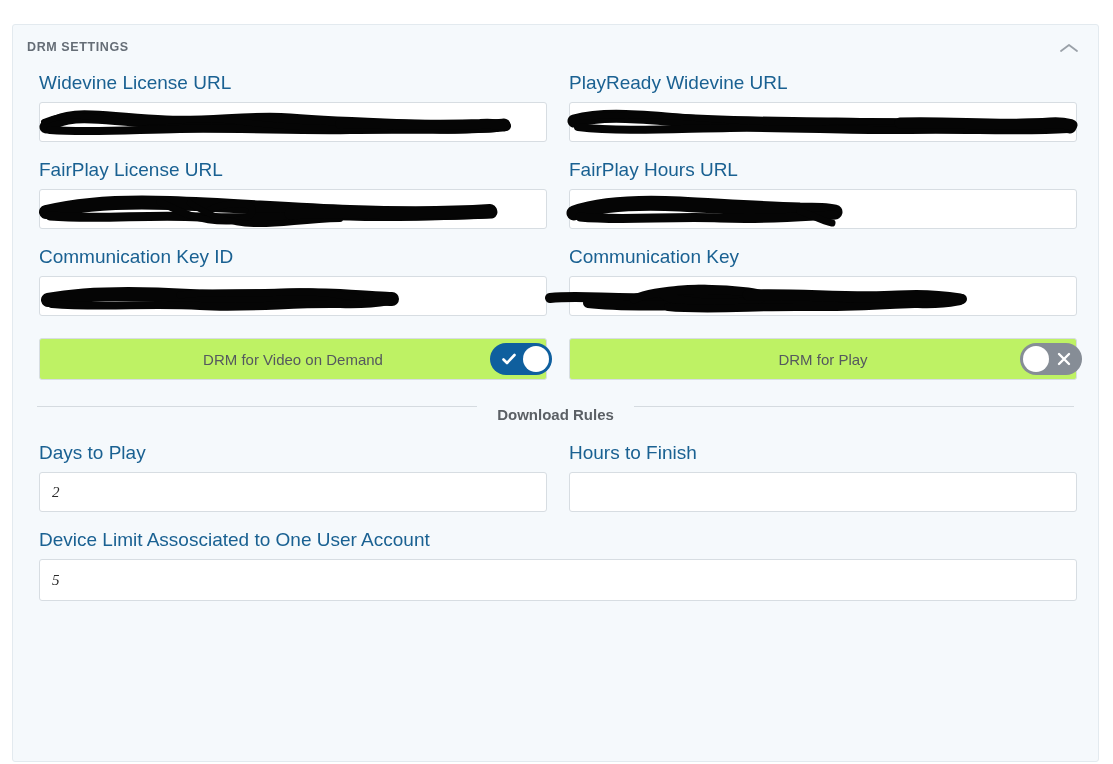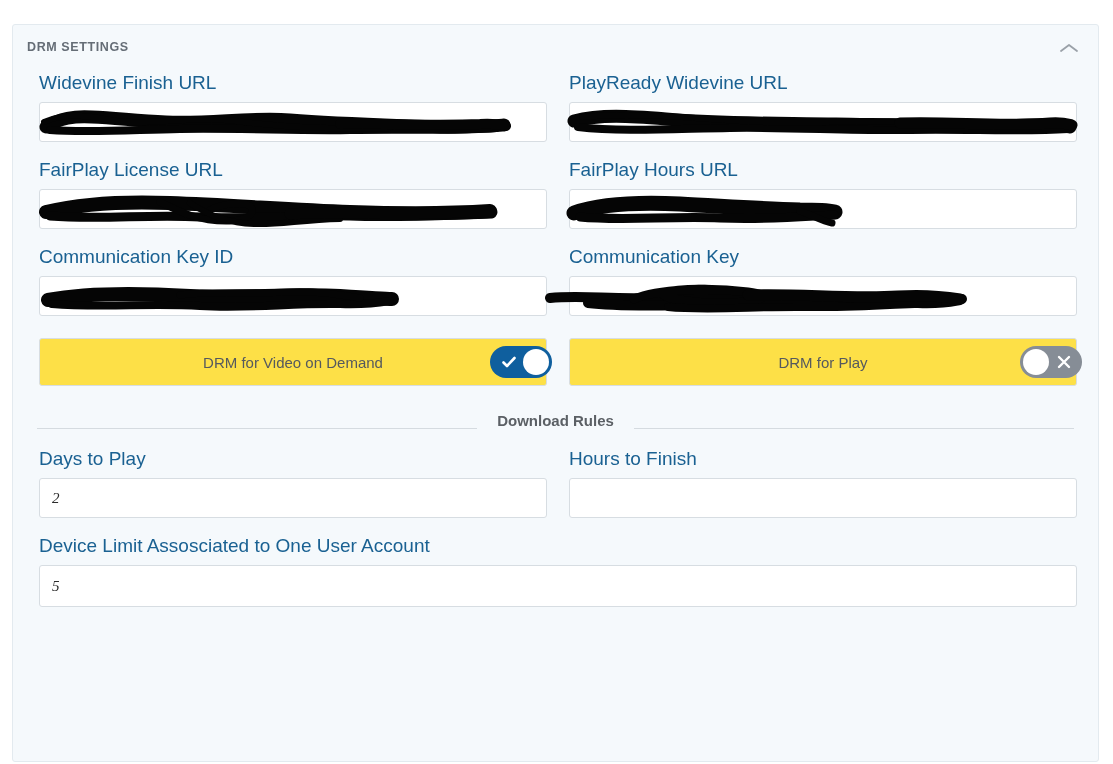--- a/index.html
+++ b/index.html
@@ -111,22 +111,22 @@
     left: 0;
     top: 0;
   }
   .redaction svg { display: block; overflow: visible; }
 
   
   .toggle-row {
     position: relative;
     box-sizing: border-box;
     width: 100%;
-    height: 48px;
-    background: #fde047;
+    height: 42px;
+    background: #bef264;
     border: 1px solid #d7dde2;
     border-radius: 3px;
     display: flex;
     align-items: center;
     justify-content: center;
   }
   .toggle-row-label {
     font-size: 15px;
     color: #55595e;
   }
@@ -162,21 +162,21 @@
     display: flex;
     align-items: center;
     justify-content: center;
   }
   .switch.on  .mark { left: 4px; }
   .switch.off .mark { right: 3px; }
 
   
   .section-divider {
     display: flex;
-    align-items: flex-end;
+    align-items: flex-start;
     margin: 26px 0 18px 0;
     gap: 20px;
   }
   .section-divider .rule {
     flex: 1 1 auto;
     height: 1px;
     background: #d5dbe0;
   }
   .section-divider .rule.left  { margin-left: -2px; }
   .section-divider .rule.right { margin-right: -2px; }
@@ -200,21 +200,21 @@
           <path d="M2 9 L10 3 L18 9" fill="none" stroke="#9aa1a8" stroke-width="1.8" stroke-linecap="round" stroke-linejoin="round"></path>
         </svg>
       </span>
     </div>
   </div>
 
   <div class="form-body">
 
     <div class="row">
       <div class="col">
-        <span class="field-label">Widevine Finish URL</span>
+        <span class="field-label">Widevine License URL</span>
         <div class="text-input">
           <span class="input-value"></span>
           <span class="redaction">
             <svg width="508" height="40" viewBox="0 0 508 40">
               <path d="M6,24 C20,15 34,13 52,14 C78,15 96,18 126,19 C170,21 210,14 250,17
                        C300,21 350,22 400,24 C430,25 452,23 464,22" fill="none" stroke="#050505" stroke-width="13" stroke-linecap="round"></path>
               <path d="M10,27 C46,30 90,27 140,26 C200,25 258,28 310,27 C360,26 410,28 456,25" fill="none" stroke="#050505" stroke-width="8" stroke-linecap="round"></path>
               <path d="M4,19 C24,10 44,12 70,17 C110,24 150,12 196,18 C240,24 300,27 350,25" fill="none" stroke="#050505" stroke-width="6" stroke-linecap="round"></path>
               <path d="M300,21 C340,20 390,23 440,21 C456,20 462,22 466,23" fill="none" stroke="#050505" stroke-width="10" stroke-linecap="round"></path>
             </svg>

